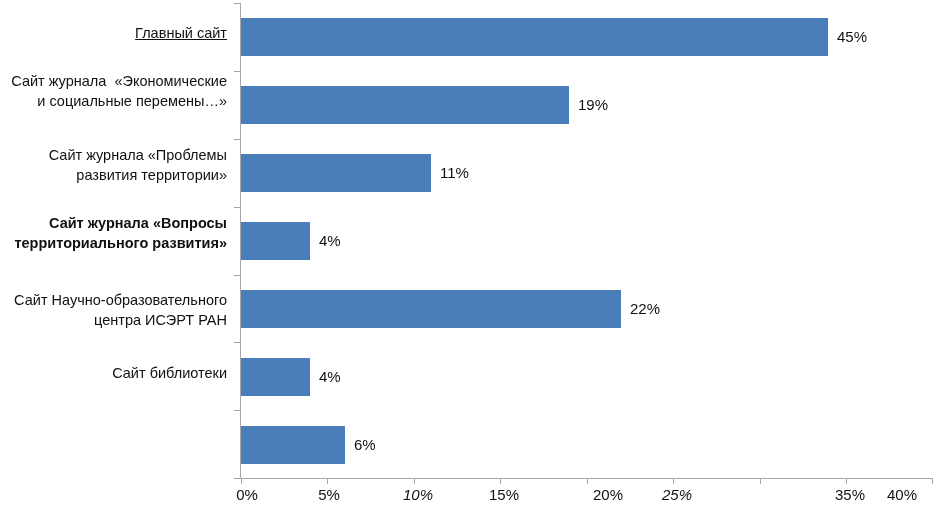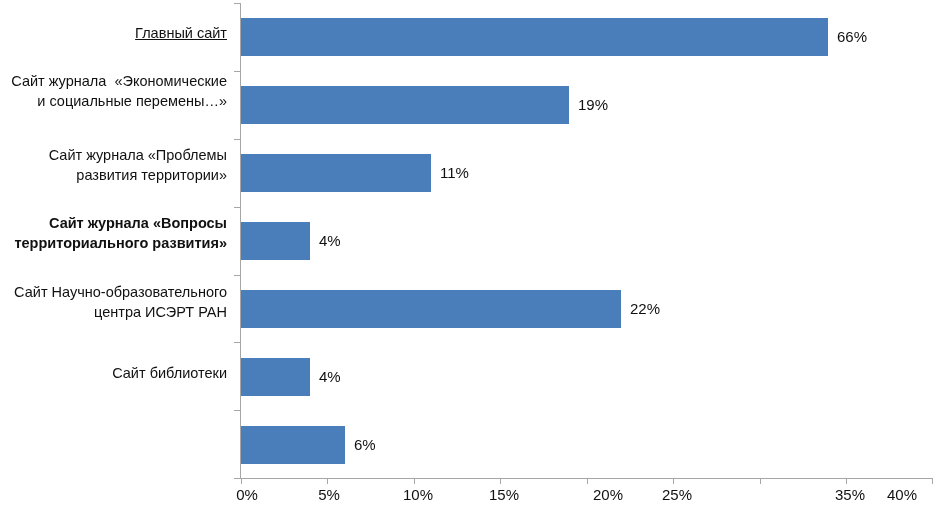--- a/index.html
+++ b/index.html
@@ -127,21 +127,21 @@
 <div id="chart-root">
 
   <div class="cat-label-wrap">
     <div class="cat-label" style="top:24px;text-decoration:underline;">Главный сайт</div>
     <div class="cat-label" style="top:72px;">Сайт журнала  «Экономические
 и социальные перемены…»</div>
     <div class="cat-label" style="top:146px;">Сайт журнала «Проблемы
 развития территории»</div>
     <div class="cat-label" style="top:214px;font-weight:bold;">Сайт журнала «Вопросы
 территориального развития»</div>
-    <div class="cat-label" style="top:283px;">Сайт Научно-образовательного
+    <div class="cat-label" style="top:291px;">Сайт Научно-образовательного
 центра ИСЭРТ РАН</div>
     <div class="cat-label" style="top:364px;">Сайт библиотеки</div>
   </div>
 
   <div class="axis-line-y"></div>
   <div class="axis-line-x"></div>
 
   <div>
     <div class="y-tick" style="top:3px;"></div>
     <div class="y-tick" style="top:71px;"></div>
@@ -149,21 +149,21 @@
     <div class="y-tick" style="top:207px;"></div>
     <div class="y-tick" style="top:275px;"></div>
     <div class="y-tick" style="top:342px;"></div>
     <div class="y-tick" style="top:410px;"></div>
     <div class="y-tick" style="top:478px;"></div>
   </div>
 
   <div class="plot-area">
     <div class="bar-row" style="top:15px;">
       <div class="bar" style="width:587px;"></div>
-      <div class="bar-value" style="left:596px;">66%</div>
+      <div class="bar-value" style="left:596px;">45%</div>
     </div>
     <div class="bar-row" style="top:83px;">
       <div class="bar" style="width:328px;"></div>
       <div class="bar-value" style="left:337px;">19%</div>
     </div>
     <div class="bar-row" style="top:151px;">
       <div class="bar" style="width:190px;"></div>
       <div class="bar-value" style="left:199px;">11%</div>
     </div>
     <div class="bar-row" style="top:219px;">
@@ -190,22 +190,22 @@
     <div class="x-tick" style="left:414px;"></div>
     <div class="x-tick" style="left:500px;"></div>
     <div class="x-tick" style="left:587px;"></div>
     <div class="x-tick" style="left:673px;"></div>
     <div class="x-tick" style="left:760px;"></div>
     <div class="x-tick" style="left:846px;"></div>
     <div class="x-tick" style="left:932px;"></div>
 
     <div class="x-tick-label" style="left:247px;">0%</div>
     <div class="x-tick-label" style="left:329px;">5%</div>
-    <div class="x-tick-label" style="left:418px;">10%</div>
+    <div class="x-tick-label" style="left:418px;font-style:italic;">10%</div>
     <div class="x-tick-label" style="left:504px;">15%</div>
     <div class="x-tick-label" style="left:608px;text-align:right;">20%</div>
-    <div class="x-tick-label" style="left:677px;">25%</div>
+    <div class="x-tick-label" style="left:677px;font-style:italic;">25%</div>
     <div class="x-tick-label" style="left:764px;margin-top:32px;">30%</div>
     <div class="x-tick-label" style="left:850px;">35%</div>
     <div class="x-tick-label" style="left:902px;">40%</div>
   </div>
 
 </div>
 
 </body></html>

